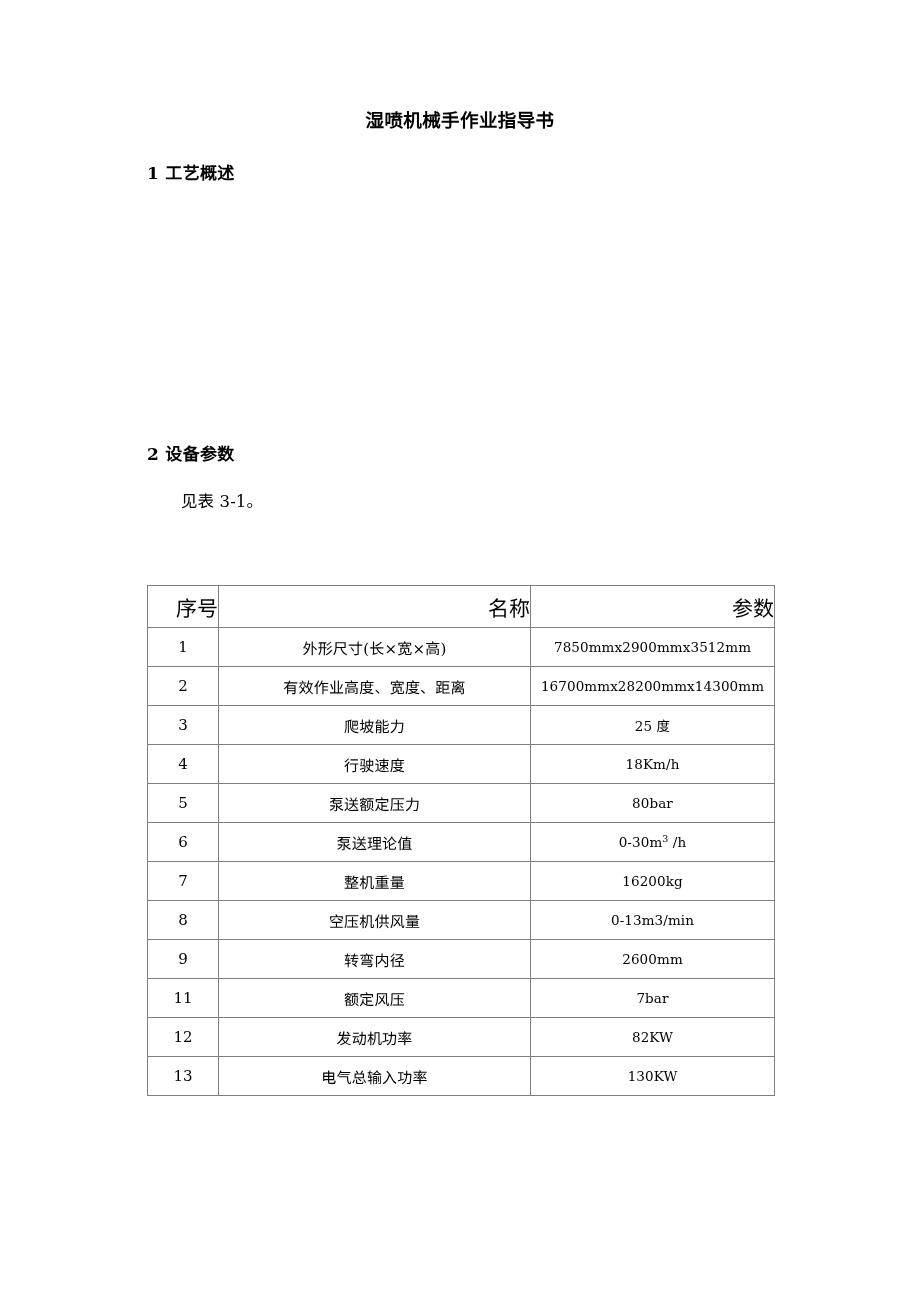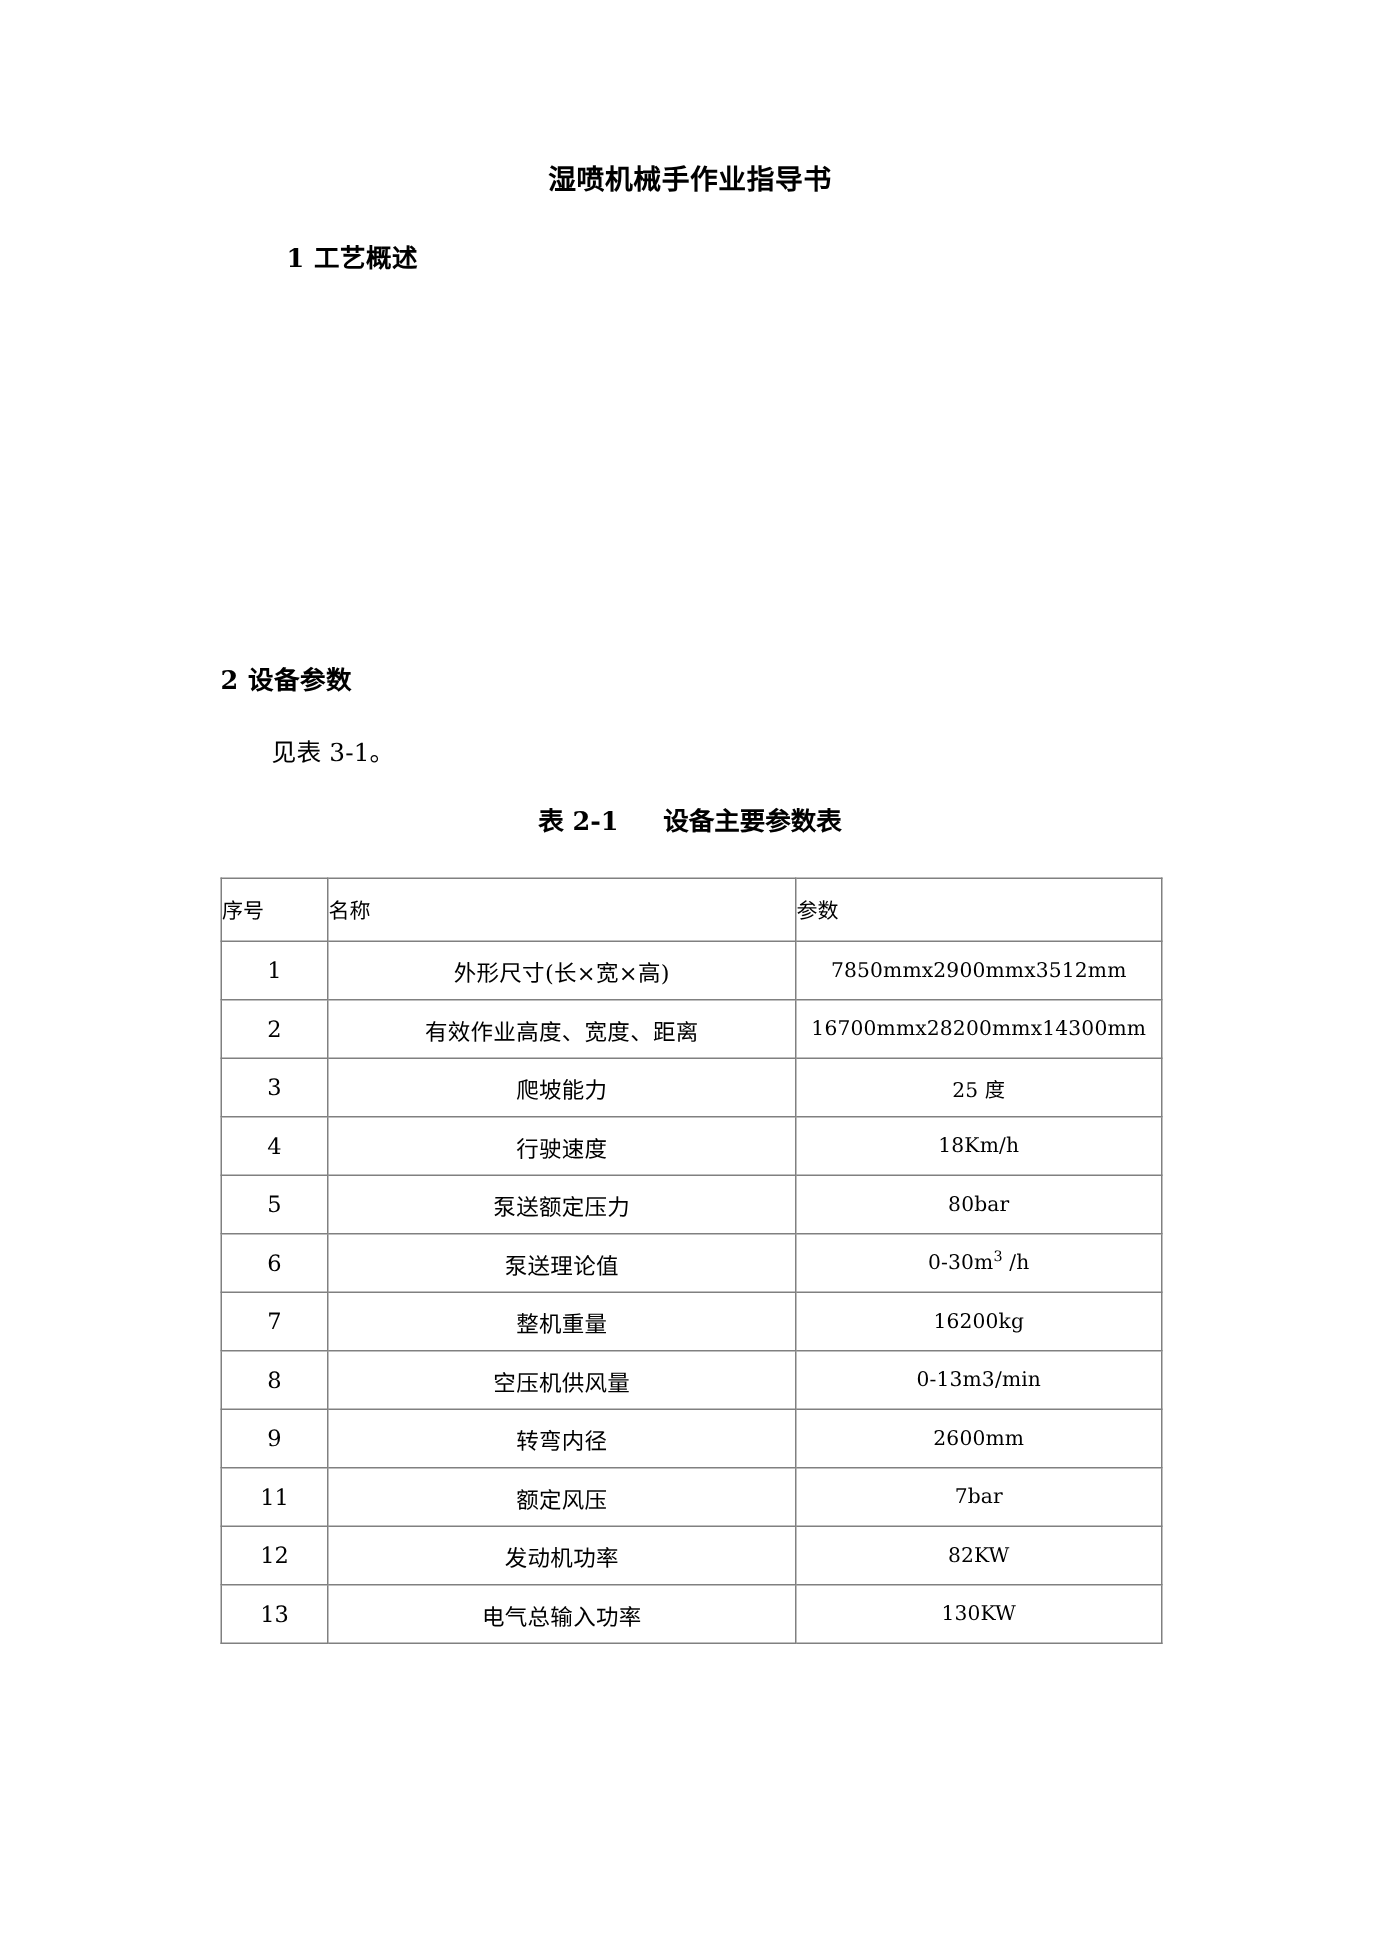--- a/index.html
+++ b/index.html
@@ -48,21 +48,21 @@
     font-weight: bold;
     font-size: 17px;
     line-height: 26px;
     letter-spacing: 0.3px;
     white-space: nowrap;
   }
   .section-heading .num {
     font-family: "DejaVu Serif", "Liberation Serif", serif;
     font-weight: bold;
   }
-  #sec1 { top: 160px; margin-left: 44px; }
+  #sec1 { top: 160px; }
   #sec2 { top: 441px; }
 
   
   .body-par {
     position: absolute;
     left: 147px;
     width: 628px;
     font-family: "DejaVu Serif", "Liberation Serif", serif;
     font-size: 16.5px;
     line-height: 35px;
@@ -126,22 +126,22 @@
     padding-left: 13px;
     font-size: 15px;
     letter-spacing: 0.2px;
   }
   .cell-val {
     text-align: center;
     font-size: 13.5px;
     letter-spacing: 0.1px;
   }
   .head-idx, .head-name, .head-val {
-    text-align: left;
-    font-size: 14px;
+    text-align: right;
+    font-size: 21px;
     font-family: Liberation Serif, serif;
   }
   .cell-val sup {
     font-size: 9.5px;
     vertical-align: super;
     line-height: 0;
   }
 </style>
 </head>
 <body>
@@ -156,25 +156,20 @@
   </div>
 
 
   <div class="section-heading" id="sec2">
     <span class="num">2</span>
     <span>设备参数</span>
   </div>
 
   <div class="body-par" id="par-params">见表 3-1。</div>
 
-  <div class="table-caption">
-    <span class="cap-num">表 2-1</span>
-    <span class="cap-gap"></span>
-    <span>设备主要参数表</span>
-  </div>
 
   <table class="param-table">
     <colgroup>
       <col class="c-idx">
       <col class="c-name">
       <col class="c-val">
     </colgroup>
     <thead>
       <tr>
         <th class="head-idx">序号</th>

